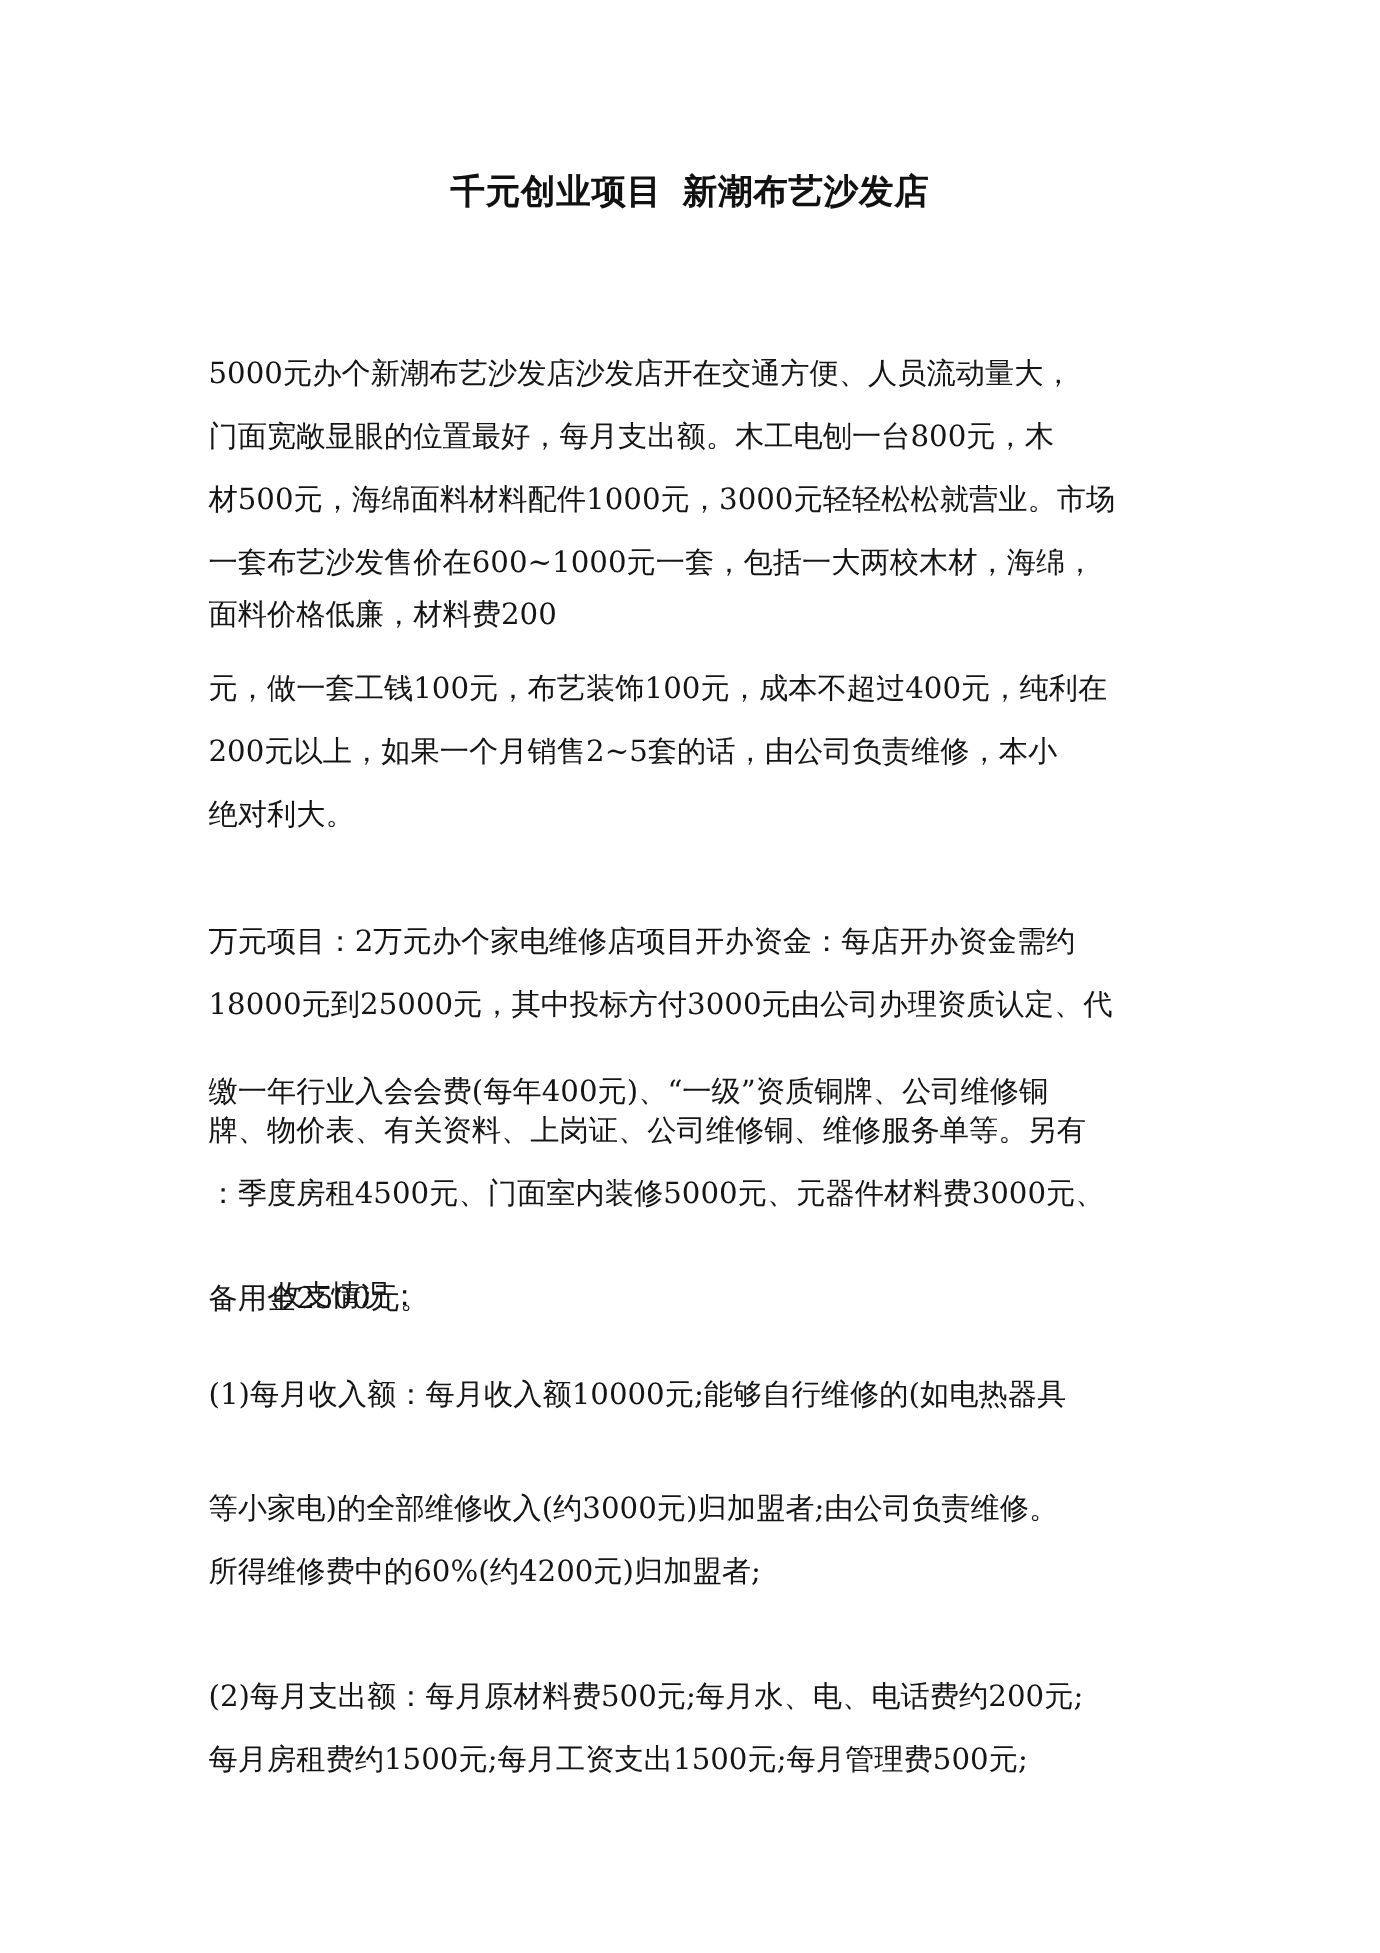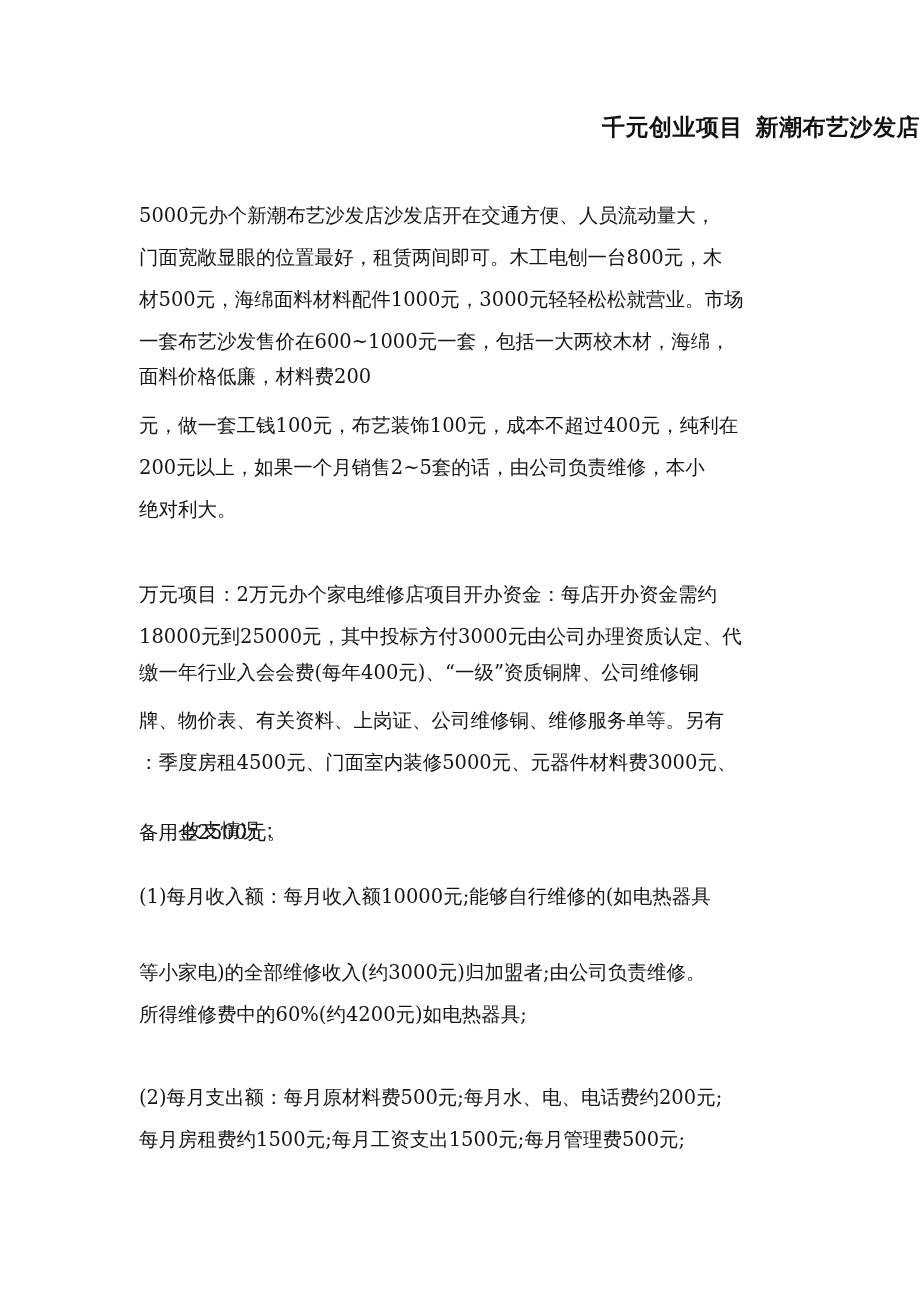--- a/index.html
+++ b/index.html
@@ -21,72 +21,73 @@
       top: 0;
       width: 920px;
       height: 1302px;
       background: #ffffff;
     }
     .title {
       position: absolute;
       left: 0;
       width: 920px;
       top: 112px;
-      text-align: right;
-      font-family: Liberation Serif, serif;
+      text-align: center;
+      font-family: Liberation Sans, sans-serif;
       font-size: 23px;
       font-weight: bold;
       letter-spacing: 0.5px;
       color: #111111;
       white-space: pre;
     }
     .line {
       position: absolute;
       left: 139px;
       font-size: 19.5px;
       line-height: 26px;
       white-space: nowrap;
       color: #151515;
+      margin-top: 33px;
     }
     .indent {
       left: 182px;
     }
   </style>
 </head>
 <body>
 
 <div class="page">
 
   <div class="title">千元创业项目  新潮布艺沙发店</div>
 
   <div>
     <div class="line" style="top:203px">5000元办个新潮布艺沙发店沙发店开在交通方便、人员流动量大，</div>
-    <div class="line" style="top:245px">门面宽敞显眼的位置最好，租赁两间即可。木工电刨一台800元，木</div>
+    <div class="line" style="top:245px">门面宽敞显眼的位置最好，每月支出额。木工电刨一台800元，木</div>
     <div class="line" style="top:287px">材500元，海绵面料材料配件1000元，3000元轻轻松松就营业。市场</div>
     <div class="line" style="top:329px">一套布艺沙发售价在600~1000元一套，包括一大两校木材，海绵，</div>
     <div class="line" style="top:364px">面料价格低廉，材料费200</div>
     <div class="line" style="top:413px">元，做一套工钱100元，布艺装饰100元，成本不超过400元，纯利在</div>
     <div class="line" style="top:455px">200元以上，如果一个月销售2~5套的话，由公司负责维修，本小</div>
     <div class="line" style="top:497px">绝对利大。</div>
   </div>
 
   <div>
     <div class="line" style="top:582px">万元项目：2万元办个家电维修店项目开办资金：每店开办资金需约</div>
     <div class="line" style="top:624px">18000元到25000元，其中投标方付3000元由公司办理资质认定、代</div>
-    <div class="line" style="top:660px">缴一年行业入会会费(每年400元)、“一级”资质铜牌、公司维修铜</div>
+    <div class="line" style="top:682px">缴一年行业入会会费(每年400元)、“一级”资质铜牌、公司维修铜</div>
     <div class="line" style="top:708px">牌、物价表、有关资料、上岗证、公司维修铜、维修服务单等。另有</div>
     <div class="line" style="top:750px">：季度房租4500元、门面室内装修5000元、元器件材料费3000元、</div>
     <div class="line" style="top:820px">备用金2500元。</div>
     <div class="line indent" style="top:818px">收支情况：</div>
   </div>
 
   <div>
     <div class="line" style="top:884px">(1)每月收入额：每月收入额10000元;能够自行维修的(如电热器具</div>
     <div class="line" style="top:960px">等小家电)的全部维修收入(约3000元)归加盟者;由公司负责维修。</div>
-    <div class="line" style="top:1002px">所得维修费中的60%(约4200元)如电热器具;</div>
+    <div class="line" style="top:1002px">所得维修费中的60%(约4200元)归加盟者;</div>
   </div>
 
   <div>
     <div class="line" style="top:1085px">(2)每月支出额：每月原材料费500元;每月水、电、电话费约200元;</div>
     <div class="line" style="top:1127px">每月房租费约1500元;每月工资支出1500元;每月管理费500元;</div>
   </div>
 
 </div>
 
 </body></html>

